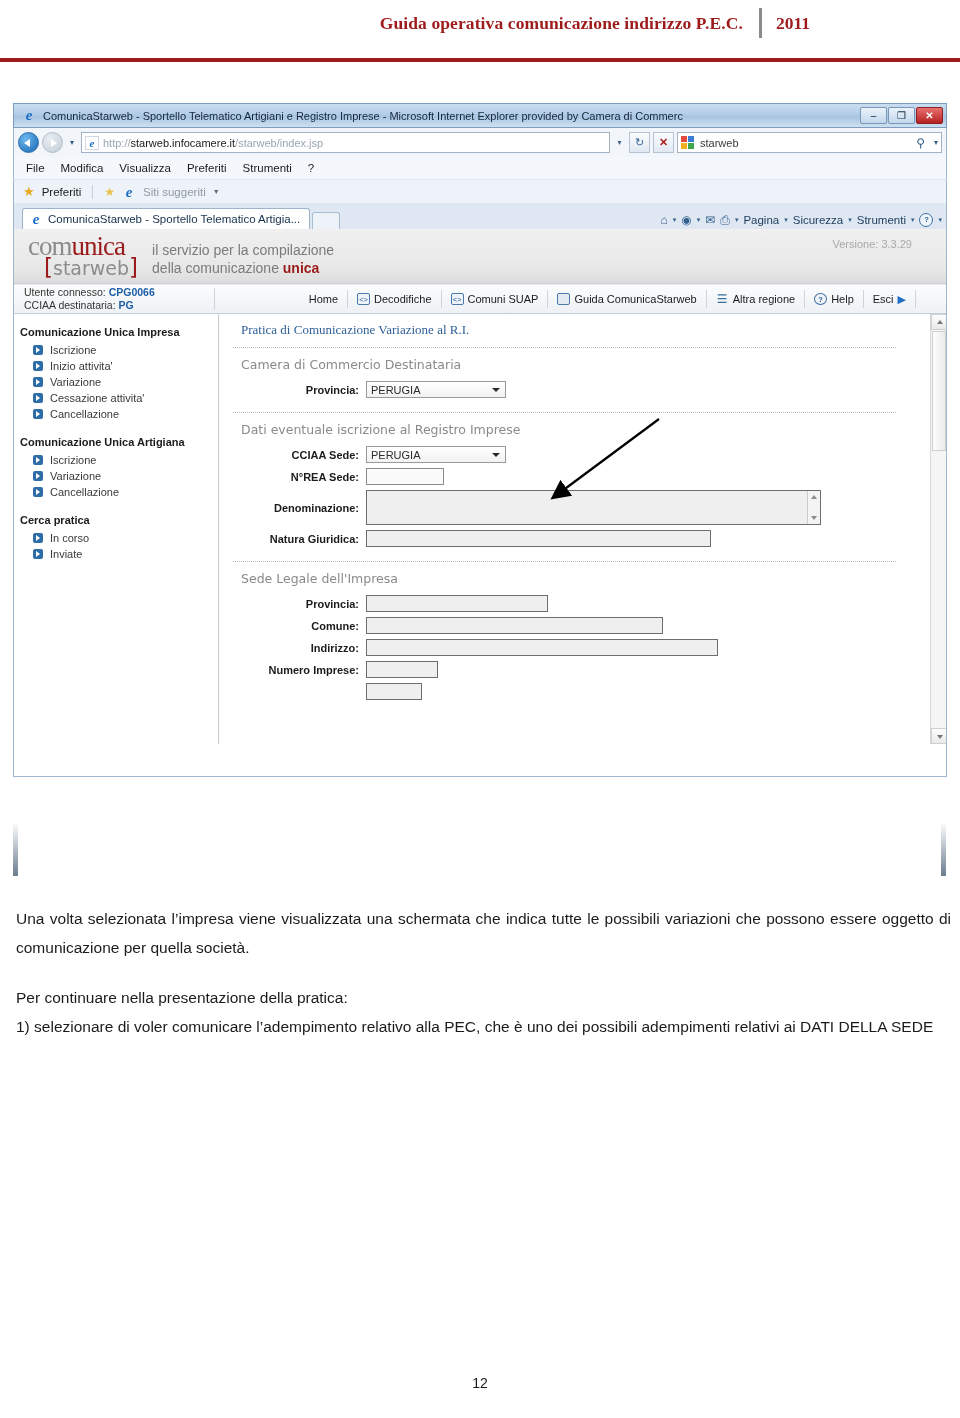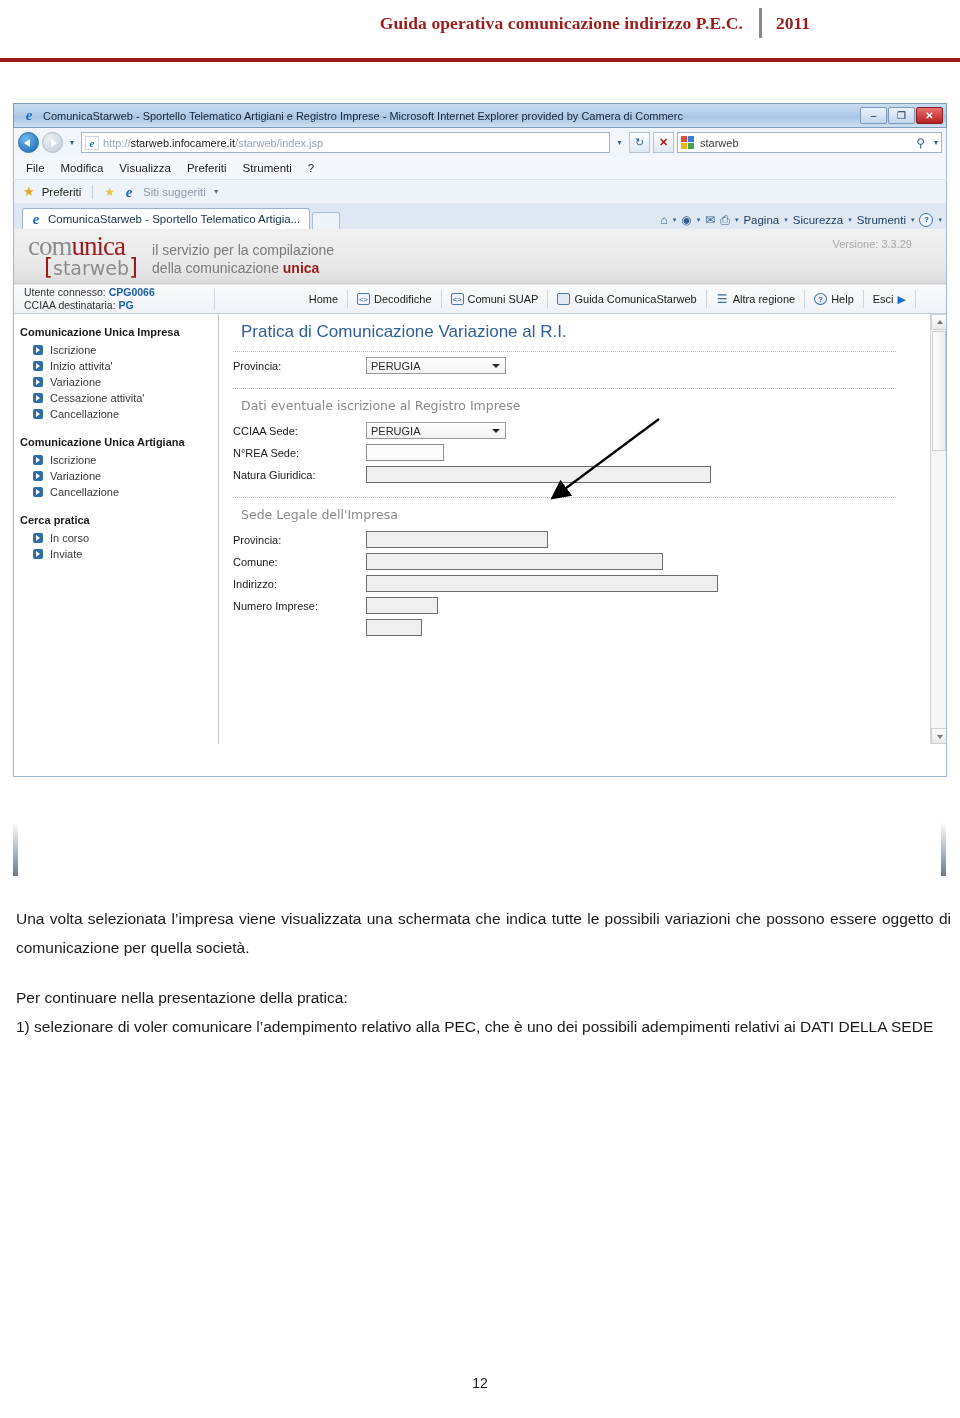--- a/index.html
+++ b/index.html
@@ -253,32 +253,32 @@
     position:relative;
   }
   .side-bullet::after {
     content:""; position:absolute; left:3px; top:2px;
     border-top:3px solid transparent; border-bottom:3px solid transparent;
     border-left:4px solid #fff;
   }
 
   .sw-main { flex:1 1 auto; padding:8px 0 0 14px; position:relative; }
   .main-title {
-    font-size:17px; color:#2f5f96; font-family:Liberation Sans, sans-serif;
+    font-size:13px; color:#2f5f96; font-family:Liberation Serif, serif;
     padding-left:8px; padding-bottom:9px;
   }
   .sect-rule { border-top:1px dotted #bdbdbd; margin:0 50px 0 0; }
   .sect-head {
     font-size:12.5px; color:#8a8a8a; font-family:"DejaVu Sans", sans-serif;
     padding:9px 0 4px 8px;
   }
   .frow { display:flex; align-items:center; margin:5px 0; }
   .flabel {
-    width:133px; padding-right:7px;
-    font-size:11px; font-weight:normal; color:#1b1b1b;
+    width:133px; text-align:right; padding-right:7px;
+    font-size:11px; font-weight:bold; color:#1b1b1b;
   }
   .fselect {
     height:17px; width:140px; border:1px solid #9a9a9a;
     background:linear-gradient(to bottom,#ffffff,#f2f2f2);
     font-size:11px; color:#2b2b2b; display:flex; align-items:center;
     padding-left:4px; position:relative;
   }
   .fselect .caret {
     position:absolute; right:5px; top:6px; width:0;height:0;
     border-left:4px solid transparent; border-right:4px solid transparent;
@@ -561,20 +561,21 @@
           </div>
         <div class="side-item">
             <span class="side-bullet"></span>
             <span>Inviate</span>
           </div>
       </div>
 
       <div class="sw-main">
         <div class="main-title">Pratica di Comunicazione Variazione al R.I.</div>
         <div class="sect-rule"></div>
+        <div class="sect-head">Camera di Commercio Destinataria</div>
 
         <div class="frow">
           <div class="flabel">Provincia:</div>
           <div class="fselect">
             <span>PERUGIA</span>
             <span class="caret"></span>
           </div>
         </div>
 
         <div class="sect-rule" style="margin-top:14px"></div>
@@ -587,20 +588,29 @@
             <span class="caret"></span>
           </div>
         </div>
 
         <div class="frow">
           <div class="flabel">N°REA Sede:</div>
           <input class="finput rea" type="text" value="" style="">
         </div>
 
 
+        <div class="frow">
+          <div class="flabel">Denominazione:</div>
+          <div class="ftextarea">
+            <div class="ta-scroll">
+              <span class="up"></span>
+              <span class="dn"></span>
+            </div>
+          </div>
+        </div>
 
         <div class="frow">
           <div class="flabel">Natura Giuridica:</div>
           <input class="finput natura" type="text" readonly="" value="" style="">
         </div>
 
         <div class="sect-rule" style="margin-top:14px"></div>
         <div class="sect-head">Sede Legale dell'Impresa</div>
 
         <div class="frow">

